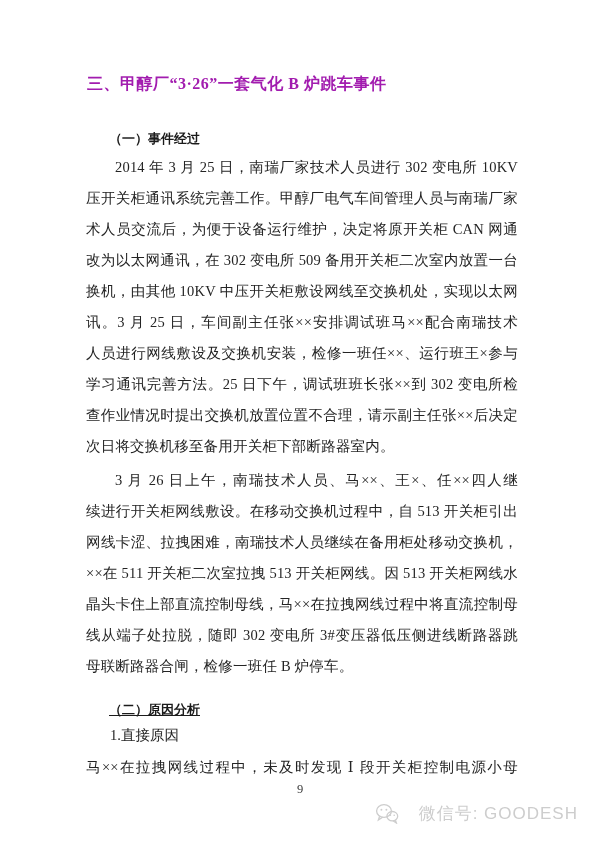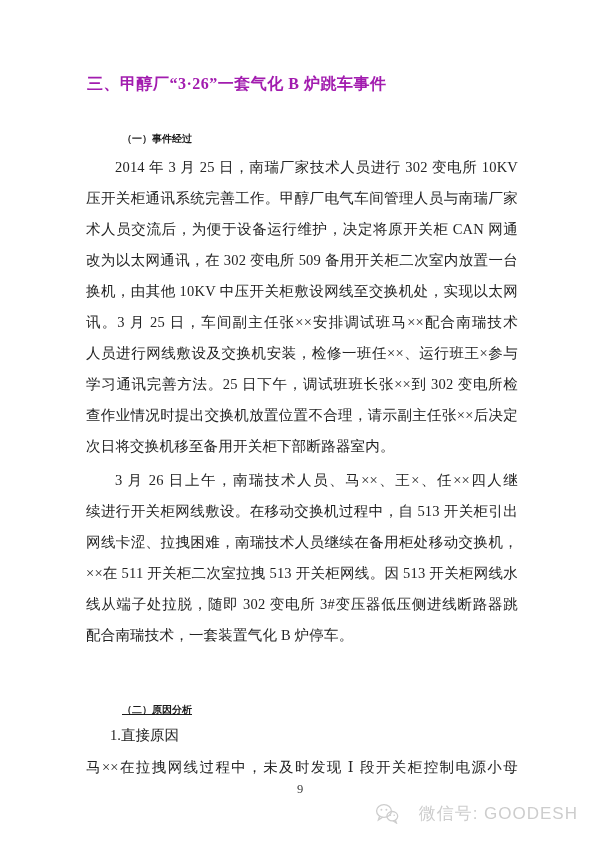--- a/index.html
+++ b/index.html
@@ -22,25 +22,25 @@
     left: 87px;
     width: 450px;
     font-size: 16px;
     font-weight: 700;
     color: #a21caf;
     letter-spacing: 0.5px;
     white-space: nowrap;
   }
   .h2 {
     position: absolute;
-    left: 92px;
+    left: 79px;
     width: 432px;
     box-sizing: border-box;
     padding-left: 30px;
-    font-size: 10px;
+    font-size: 13px;
     font-weight: 700;
     color: #1b1b1b;
     line-height: 22px;
     white-space: nowrap;
   }
   #h-event { top: 128px; }
   #h-cause { top: 699px; text-decoration: underline; }
   .subhead {
     position: absolute;
     top: 724px;
@@ -126,22 +126,23 @@
     <div class="line">学习通讯完善方法。25 日下午，调试班班长张××到 302 变电所检</div>
     <div class="line">查作业情况时提出交换机放置位置不合理，请示副主任张××后决定</div>
     <div class="line plain">次日将交换机移至备用开关柜下部断路器室内。</div>
   </div>
 
   <div class="para" id="para2">
     <div class="line indent">3 月 26 日上午，南瑞技术人员、马××、王×、任××四人继</div>
     <div class="line">续进行开关柜网线敷设。在移动交换机过程中，自 513 开关柜引出的</div>
     <div class="line">网线卡涩、拉拽困难，南瑞技术人员继续在备用柜处移动交换机，马</div>
     <div class="line">××在 511 开关柜二次室拉拽 513 开关柜网线。因 513 开关柜网线水</div>
+    <div class="line">晶头卡住上部直流控制母线，马××在拉拽网线过程中将直流控制母</div>
     <div class="line">线从端子处拉脱，随即 302 变电所 3#变压器低压侧进线断路器跳闸、</div>
-    <div class="line plain">配合南瑞技术，一套装置气化 B 炉停车。</div>
+    <div class="line plain">母联断路器合闸，检修一班任 B 炉停车。</div>
   </div>
 
   <div class="h2" id="h-cause">（二）原因分析</div>
 
   <div class="subhead">1.直接原因</div>
 
   <div class="para" id="para3">
     <div class="line">马××在拉拽网线过程中，未及时发现 Ⅰ 段开关柜控制电源小母</div>
   </div>
 

